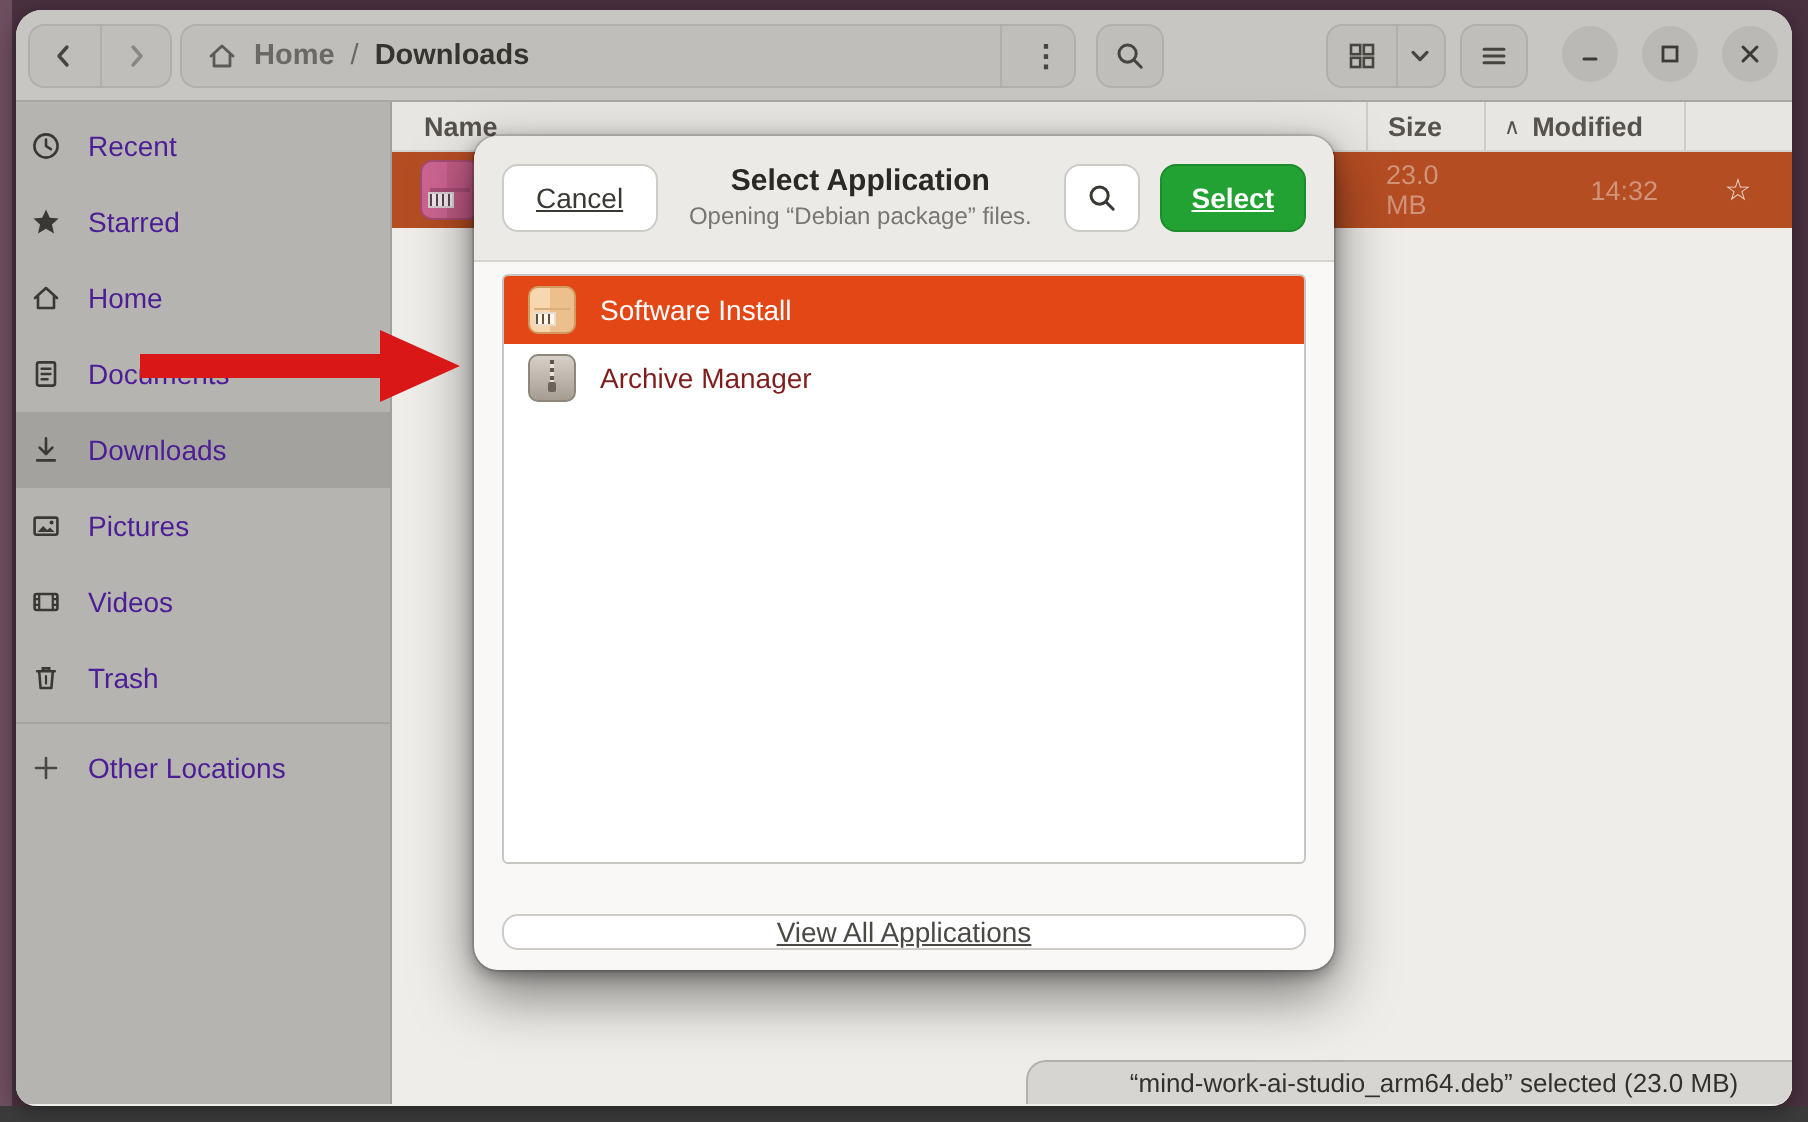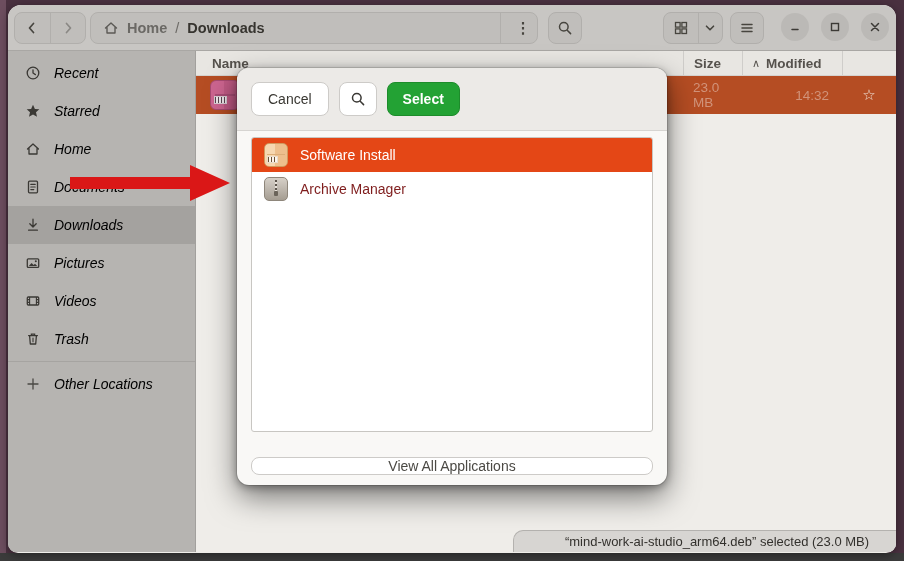--- a/index.html
+++ b/index.html
@@ -37,21 +37,21 @@
   .view-split { left:655px; width:60px; padding:0; }
   .view-cell-grid { width:35px; height:100%; display:flex; align-items:center; justify-content:center; }
   .view-cell-chev { width:24px; height:100%; display:flex; align-items:center; justify-content:center; }
   .menu-btn { left:722px; width:34px; }
   .wc { position:absolute; top:8px; width:28px; height:28px; border-radius:50%; background:#bbb9b6; display:flex; align-items:center; justify-content:center; }
   .wc-min { left:773px; } .wc-max { left:813px; } .wc-close { left:853px; }
 
   
   .content { display:flex; height:501px; }
   .sidebar { width:188px; background:#b6b4b1; border-right:1px solid #a2a09d; padding-top:3px; flex:none; }
-  .side-item { height:38px; display:flex; align-items:center; gap:13px; padding-left:17px; font-size:14px; color:#000000;font-style:italic; }
+  .side-item { height:38px; display:flex; align-items:center; gap:13px; padding-left:7px; font-size:14px; color:#4c1d95; }
   .side-item.selected { background:#a4a29f; }
   .side-sep { height:1px; background:#a6a4a1; margin:3px 0; }
   .icon16 { width:16px; height:16px; flex:none; }
 
   .main { flex:1; position:relative; background:#efede9; }
   .cols { height:25px; display:flex; background:#e8e6e2; border-bottom:1px solid #d5d3d0; font-size:13.5px; font-weight:700; color:#56524d; }
   .col { display:flex; align-items:center; }
   .col-name { width:487px; padding-left:16px; }
   .col-size { width:59px; padding-left:10px; border-left:1px solid #cfcdca; }
   .col-mod { width:100px; padding-left:9px; gap:6px; border-left:1px solid #cfcdca; }
@@ -80,21 +80,21 @@
   .dialog {
     position:absolute; left:237px; top:68px; width:430px; height:417px;
     background:#f9f8f6; border-radius:12px; z-index:10;
     box-shadow:0 12px 30px rgba(0,0,0,.5), 0 2px 8px rgba(0,0,0,.35), 0 0 0 1px rgba(0,0,0,.12);
     display:flex; flex-direction:column;
   }
   .dlg-header {
     height:63px; flex:none; background:#eceae7; border-bottom:1px solid #d6d4d1;
     border-radius:12px 12px 0 0; display:flex; align-items:center; padding:0 14px; gap:10px;
   }
-  .btn { border-radius:8px; font-size:14px; display:flex; align-items:center; justify-content:center; }
+  .btn { border-radius:8px; font-size:14px; display:flex; align-items:center; justify-content:center;text-decoration:underline; }
   .btn-cancel { height:34px; padding:0 16px; background:#ffffff; border:1px solid #cdcbc8; color:#3a3833; }
   .dlg-titles { flex:1; text-align:center; line-height:1.25; }
   .dlg-title { font-size:15px; font-weight:700; color:#2b2926; }
   .dlg-subtitle { font-size:12px; color:#787672; }
   .btn-search { width:38px; height:34px; background:#ffffff; border:1px solid #cdcbc8; }
   .btn-select { height:34px; padding:0 15px; background:#23a234; border:1px solid #1d8c2b; color:#fff; font-weight:700; }
 
   .dlg-body { padding:6px 14px 0; }
   .app-listbox { border:1px solid #c8c6c2; border-radius:3px; background:#ffffff; height:295px; overflow:hidden; }
   .section-header { padding:7px 13px 5px; font-size:14px; font-weight:700; color:#1d1b18; }
@@ -296,20 +296,24 @@
       <div class="statusbar">
         <span>“mind-work-ai-studio_arm64.deb” selected  (23.0 MB)</span>
       </div>
     </div>
   </div>
 </div>
 
 <div class="dialog">
   <div class="dlg-header">
     <div class="btn btn-cancel">Cancel</div>
+    <div class="dlg-titles">
+      <div class="dlg-title">Select Application</div>
+      <div class="dlg-subtitle">Opening “Debian package” files.</div>
+    </div>
     <div class="btn btn-search">
       <svg class="icon16" viewBox="0 0 16 16">
           <circle cx="6.8" cy="6.8" r="4.3" fill="none" stroke="#3a3834" stroke-width="1.5"></circle>
           <path d="M10.2 10.2 L13.6 13.6" stroke="#3a3834" stroke-width="1.5" stroke-linecap="round"></path>
         </svg>
     </div>
     <div class="btn btn-select">Select</div>
   </div>
 
   <div class="dlg-body">

